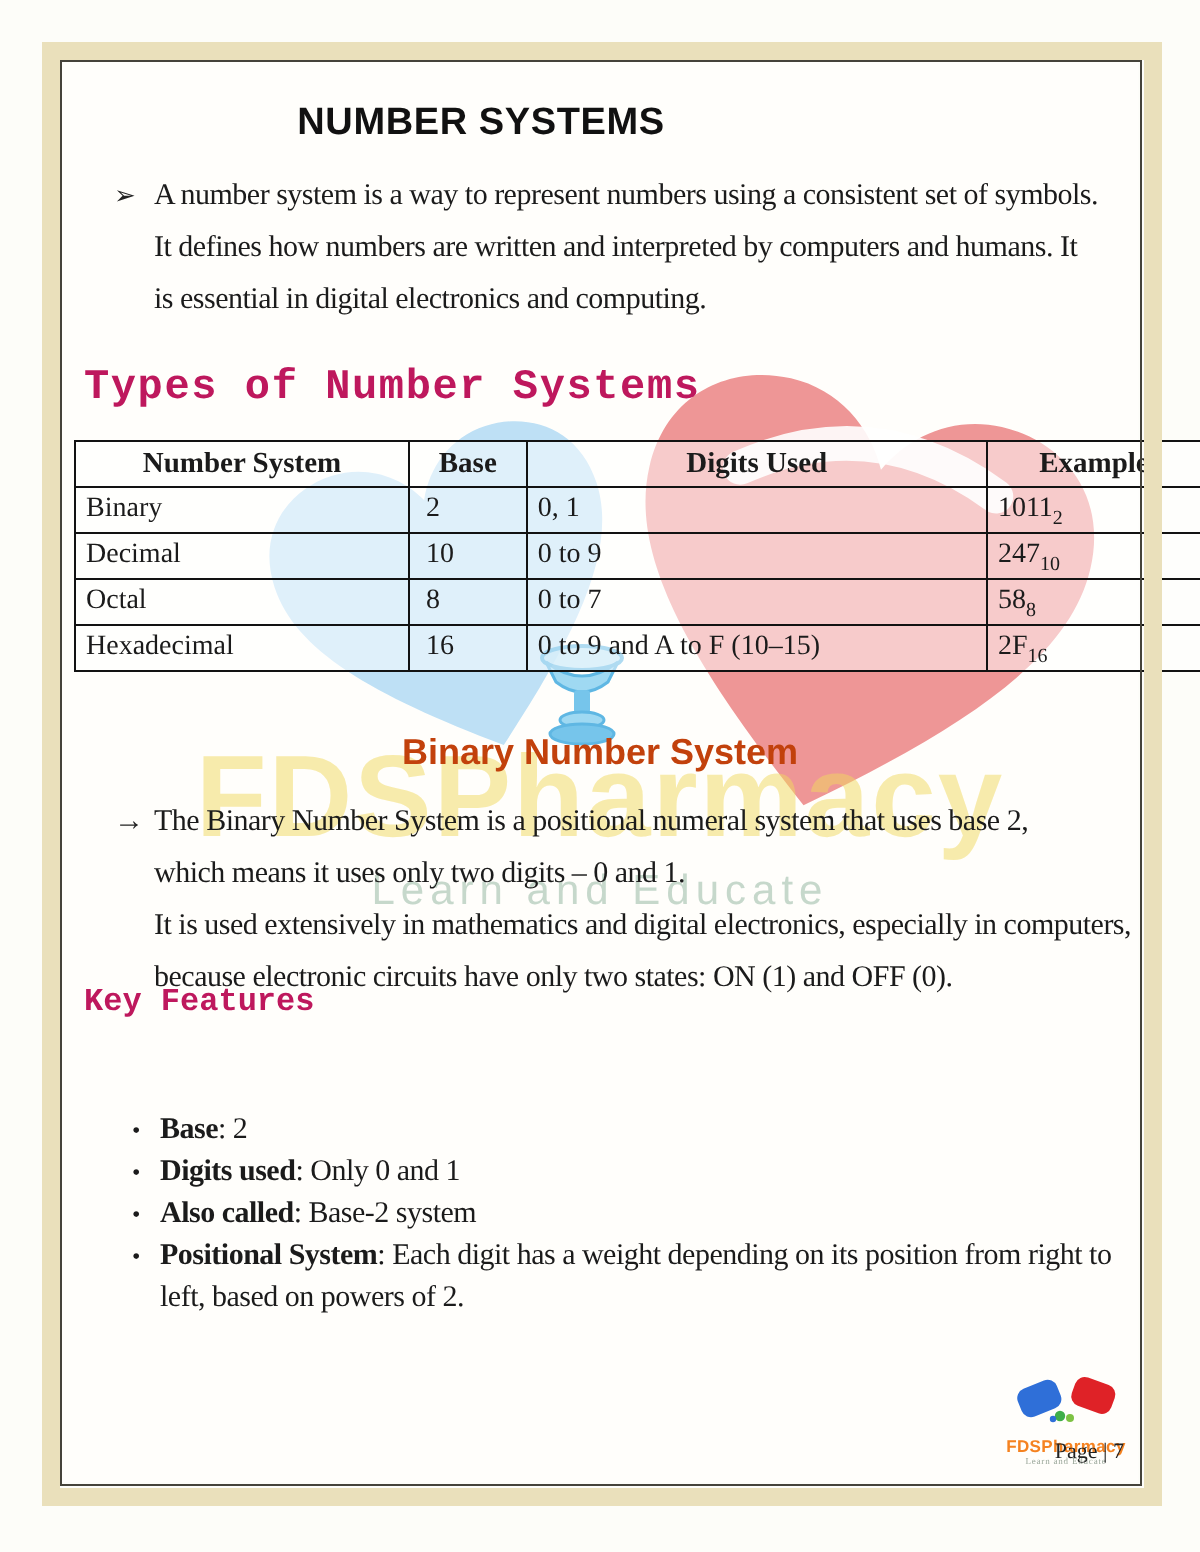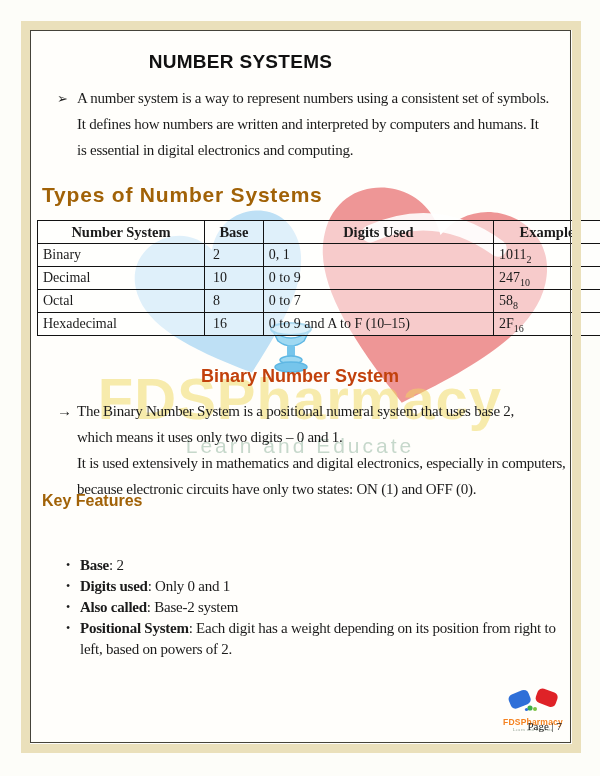--- a/index.html
+++ b/index.html
@@ -46,21 +46,21 @@
     color:#111; letter-spacing:.3px;
   }
   .para { font-size:15px; line-height:26px; letter-spacing:-0.25px; color:#1b1b1b; }
   .hang { position:relative; padding-left:20px; }
   .hang .bullet-glyph {
     position:absolute; left:0; top:1px; font-size:13px;
     font-family:"DejaVu Sans", sans-serif; color:#222;
   }
   .para-intro { position:absolute; top:85px; left:57px; width:492px; }
   .para-intro .text { display:block; width:472px; }
-  .h-serif { font-family:Liberation Sans, sans-serif; font-weight:bold; color:#a16207; }
+  .h-serif { font-family:Liberation Mono, monospace; font-weight:bold; color:#be185d; }
   .heading-types { position:absolute; top:183px; left:42px; font-size:21px; letter-spacing:.8px; }
   
   .ns-table {
     position:absolute; top:220px; left:37px; width:564px;
     border-collapse:collapse; background:rgba(255,255,255,.5);
     font-size:14px;
   }
   .ns-table th, .ns-table td { border:1.3px solid #121212; padding:1px 5px; height:20px; vertical-align:middle; }
   .ns-table th { font-weight:bold; text-align:center; font-size:14.5px; }
   .ns-table td.sys { font-weight:normal; }

